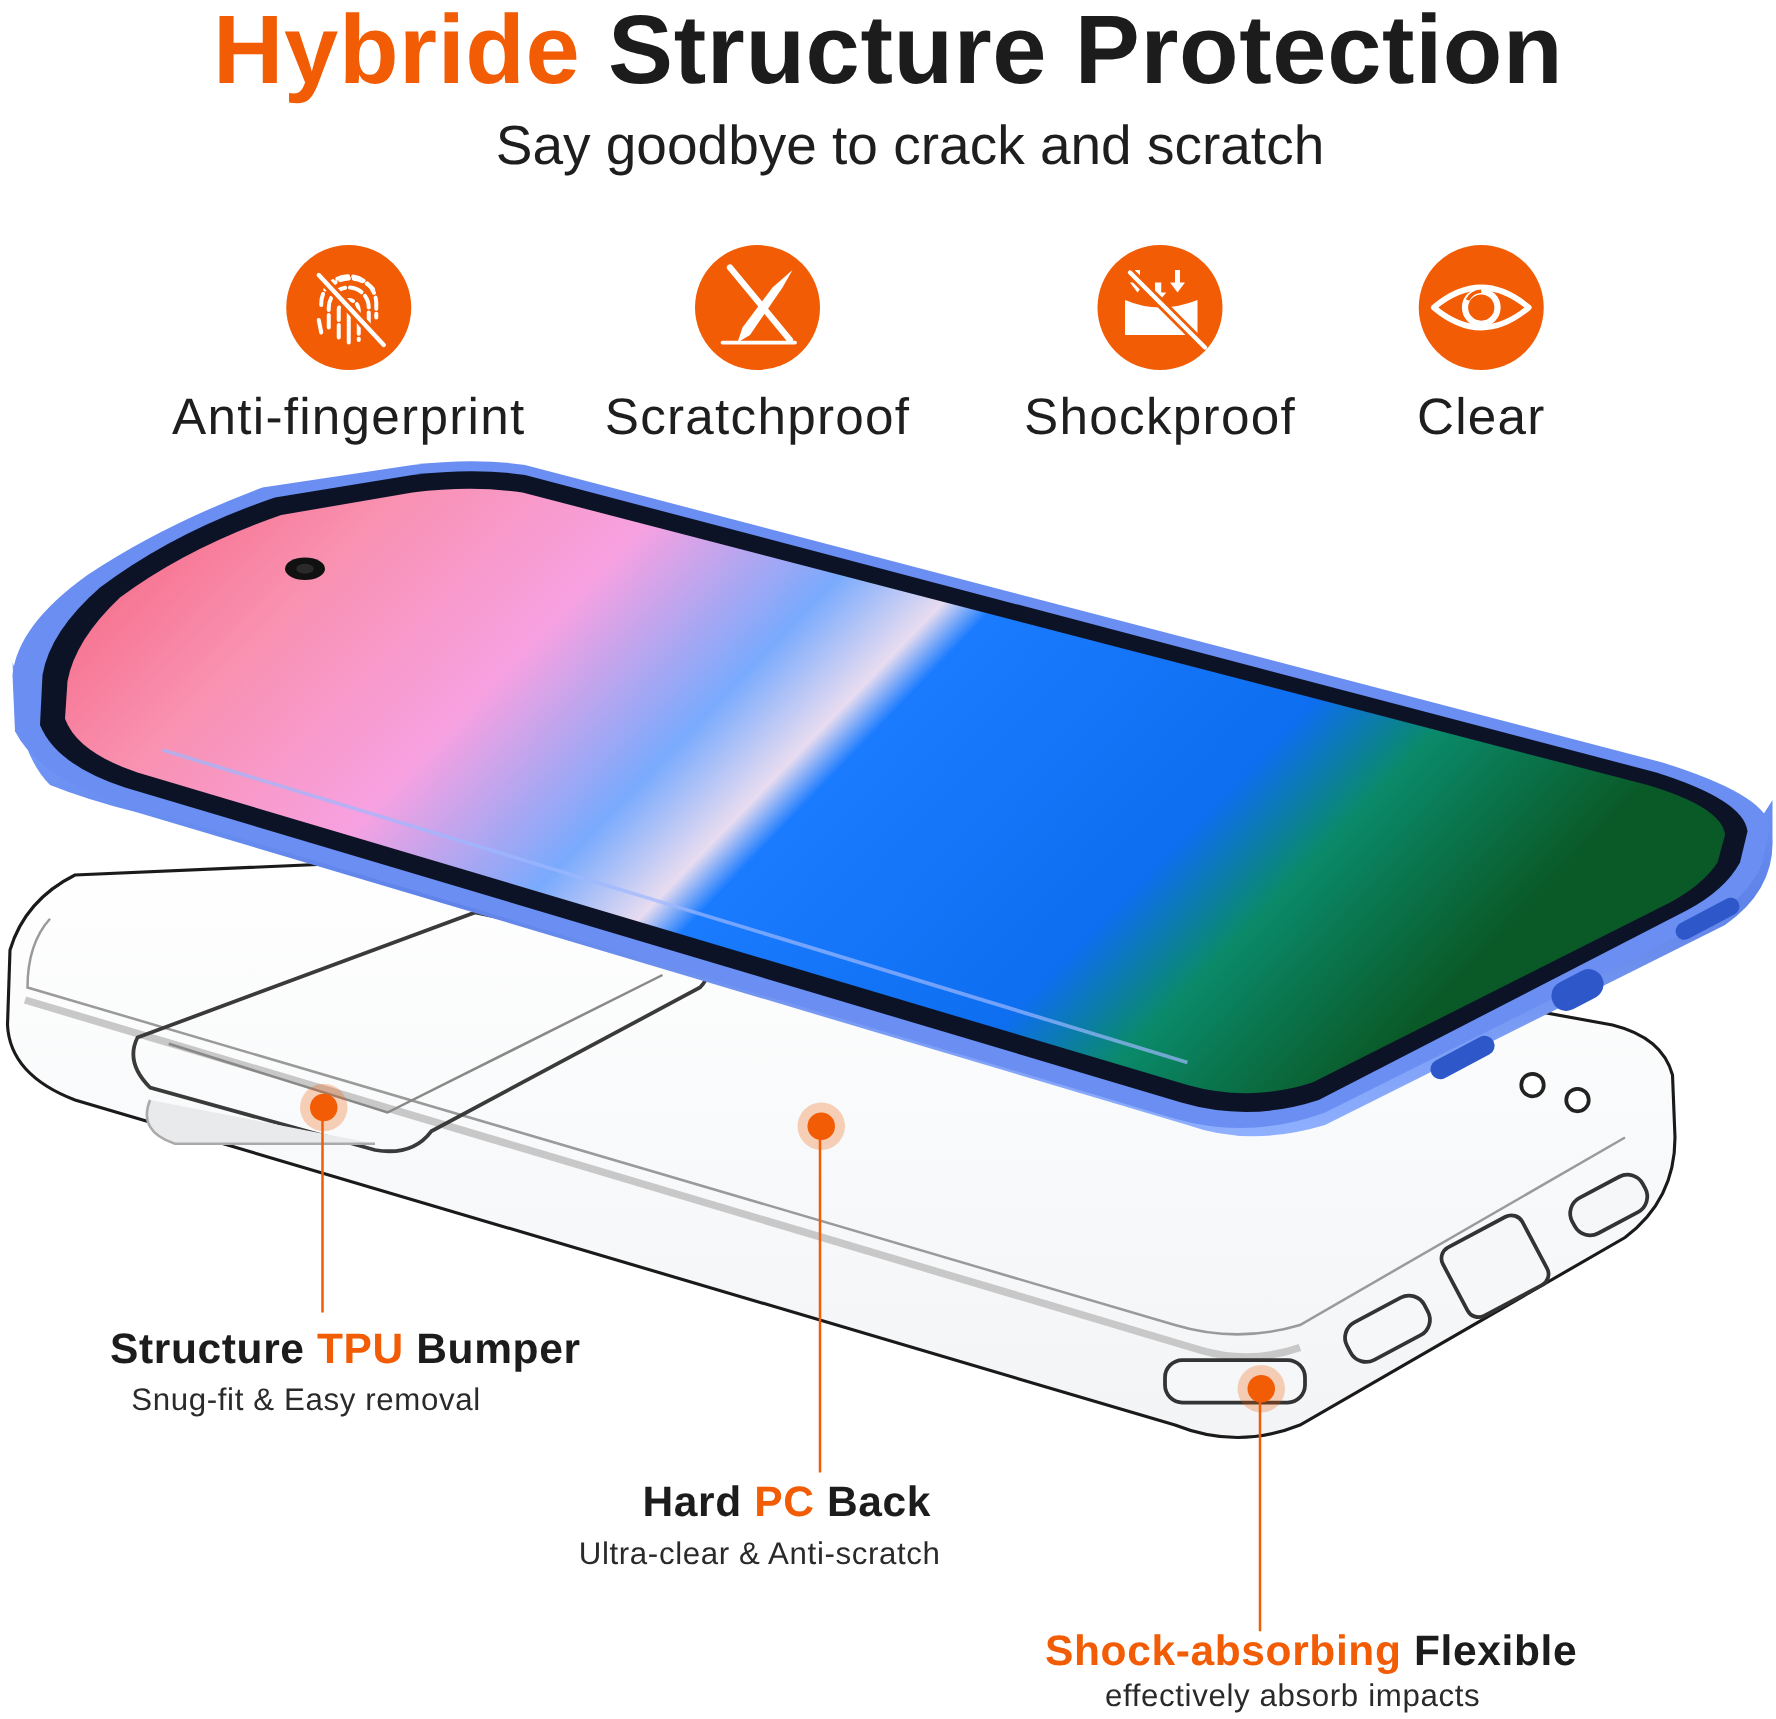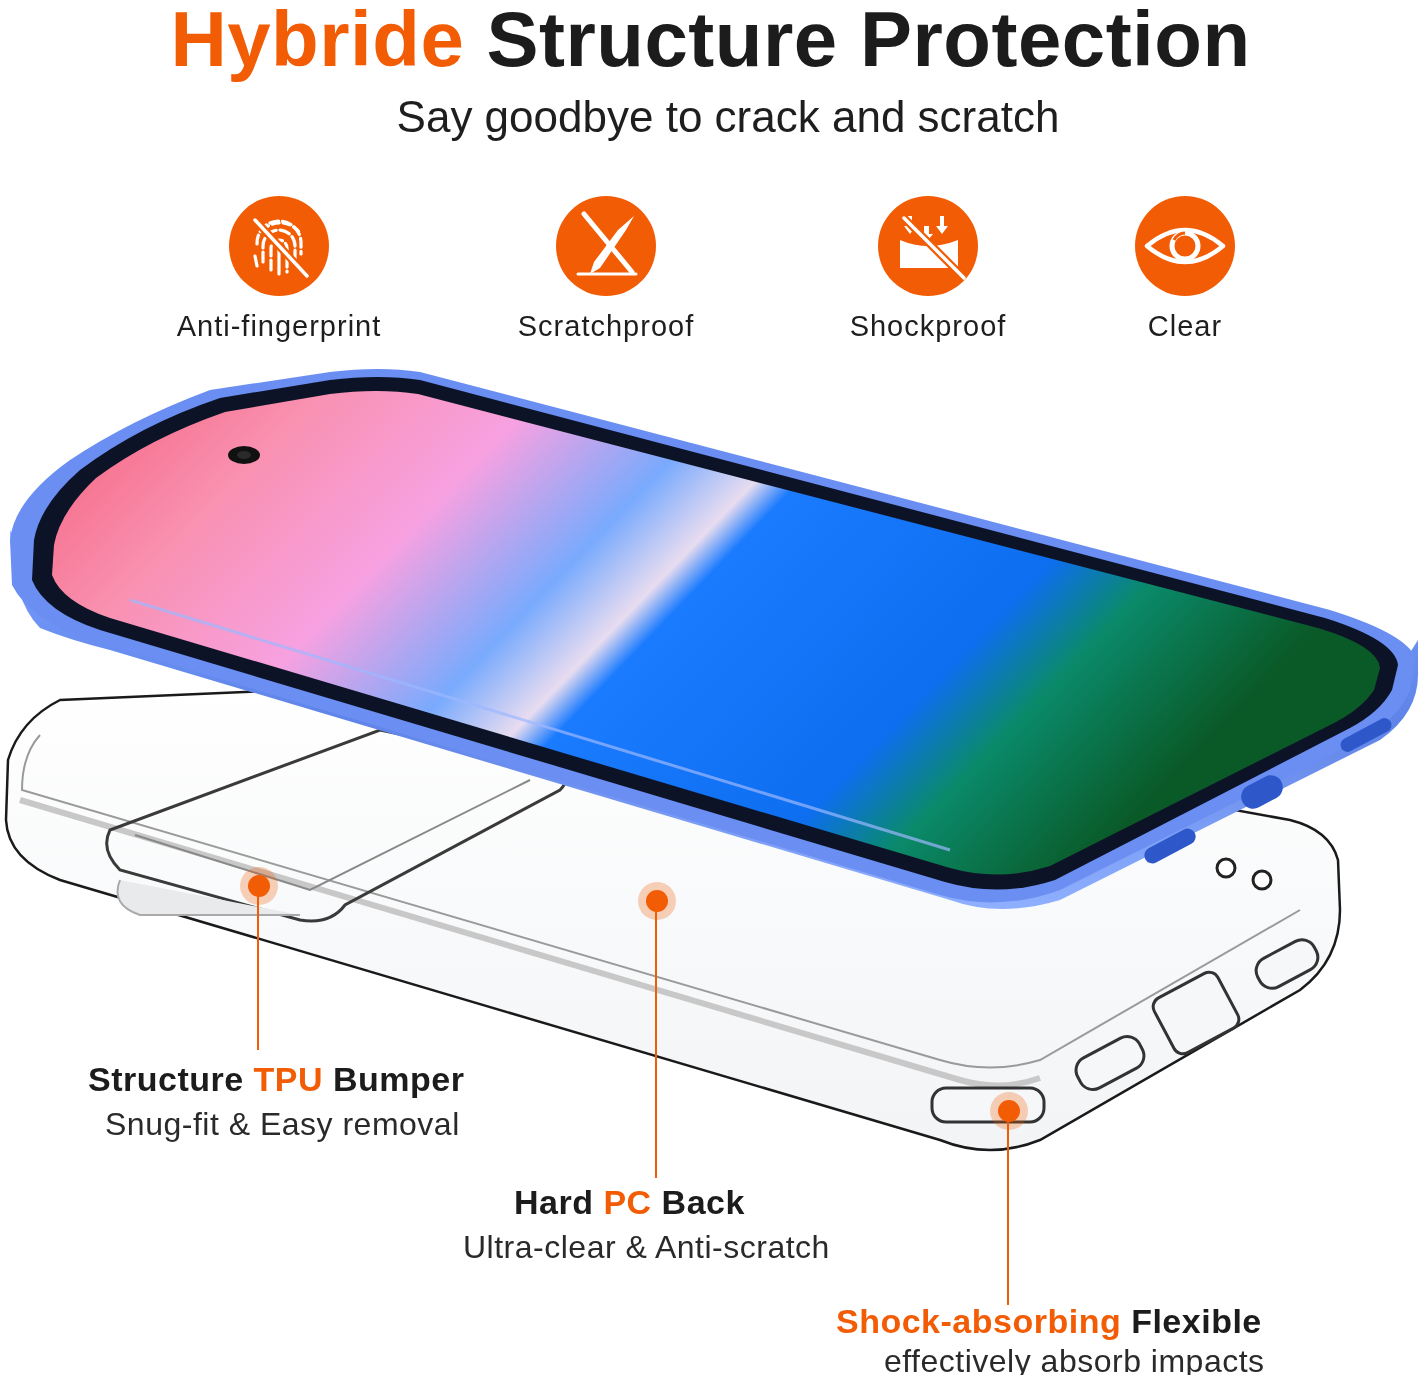--- a/index.html
+++ b/index.html
@@ -7,25 +7,25 @@
          font-family:"Liberation Sans", "DejaVu Sans", sans-serif; color:#1c1c1c; }
   .title { position:absolute; left:0; top:-6px; width:1421px; text-align:center;
            font-size:78px; font-weight:bold; letter-spacing:0.5px; white-space:nowrap; }
   .title .accent { color:#f25c05; }
   .subtitle { position:absolute; left:0; top:92px; width:1456px; text-align:center;
               font-size:44px; color:#1e1e1e; }
   .feature { position:absolute; top:196px; width:300px; text-align:center; }
   .feature .circle { width:100px; height:100px; border-radius:50%; background:#f25c05;
                      margin:0 auto; position:relative; }
   .feature .circle svg { position:absolute; left:0; top:0; }
-  .feature .label { margin-top:14px; font-size:29px; color:#1e1e1e; letter-spacing:1px; }
+  .feature .label { margin-top:14px; font-size:41px; color:#1e1e1e; letter-spacing:1px; }
   .illus { position:absolute; left:0; top:360px; }
   .callout-title { position:absolute; font-size:34px; font-weight:bold; white-space:nowrap; color:#1c1c1c; letter-spacing:0.5px;}
   .callout-title .accent { color:#f25c05;margin-top:16px; }
-  .callout-sub { position:absolute; font-size:32px; white-space:nowrap; color:#2a2a2a; letter-spacing:0.5px;}
+  .callout-sub { position:absolute; font-size:25px; white-space:nowrap; color:#2a2a2a; letter-spacing:0.5px;}
   .leader { position:absolute; width:2px; background:#f25c05; }
   .dot { position:absolute; width:22px; height:22px; border-radius:50%; background:#f25c05;
          box-shadow:0 0 0 8px rgba(242,92,5,0.28); }
 </style>
 </head>
 <body>
 
 <div class="title"><span class="accent">Hybride</span> <span>Structure Protection</span></div>
 <div class="subtitle">Say goodbye to crack and scratch</div>
 

